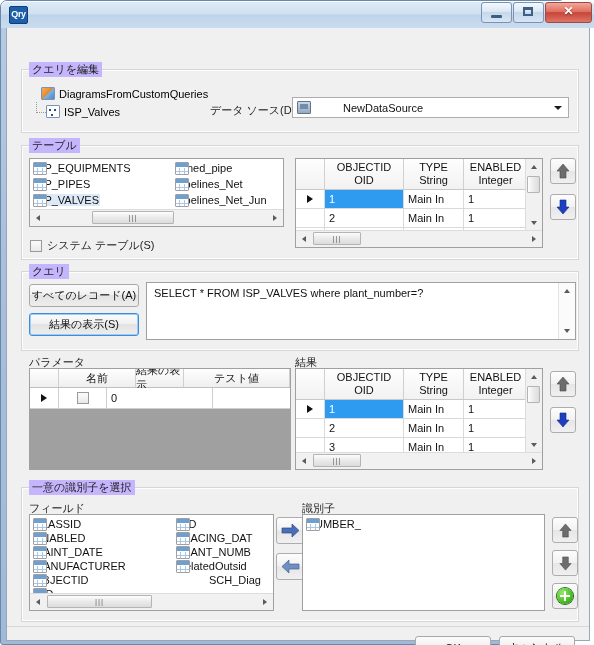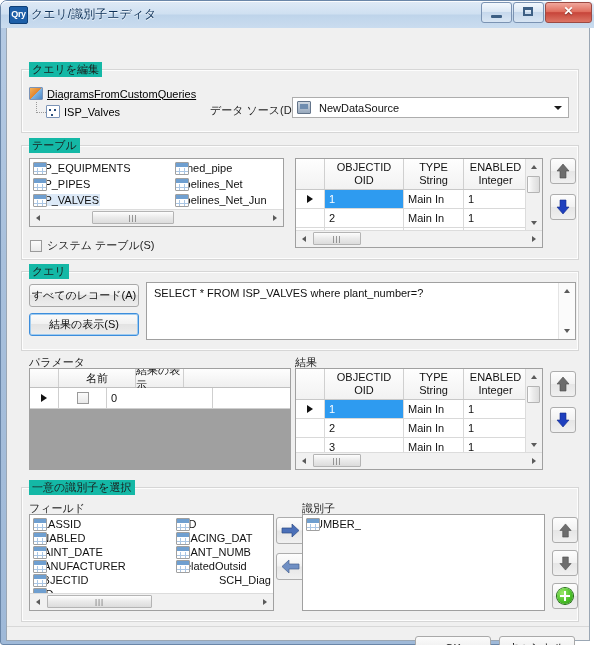--- a/index.html
+++ b/index.html
@@ -79,21 +79,21 @@
   }
   
   .group {
     position: absolute;
     border: 1px solid #d6d6d6;
     box-shadow: 0 0 0 1px #fdfdfd inset;
     background: transparent;
   }
   .group-label {
     position: absolute; top: -8px; left: 7px;
-    background: #14b8a6;
+    background: #c4b5fd;
     padding: 0 3px;
     font-size: 11px; color: #1c1c1c;
     white-space: nowrap;
   }
   .plain-label {
     position: absolute;
     font-size: 11px; color: #1c1c1c;
     white-space: nowrap;
   }
   
@@ -286,54 +286,53 @@
   .sqltext { position:absolute; left:7px; top:4px; font-size:11px; color:#111; white-space:nowrap; }
   .sep-line { position:absolute; background:#d8d8d8; height:1px; }
 </style>
 </head>
 <body>
 
 <div class="window">
 
   <div class="titlebar">
     <div class="title-icon">Qry</div>
-    <div class="title-text">クエリ/識別子エディタ</div>
     <div class="wbtns">
       <div class="wbtn">
           <div class="min-bar"></div>
         </div>
       <div class="wbtn">
           <div class="max-box"></div>
         </div>
       <div class="wbtn close">
           <div class="glyph">✕</div>
         </div>
     </div>
   </div>
 
   <div class="client">
 
     <div class="group" style="left:14px; top:41px; width:556px; height:62px;">
       <div class="group-label">クエリを編集</div>
     </div>
 
     <div class="treebox" style="left:22px; top:58px; width:180px; height:38px;">
-      <div class="tree-row" style="left:0px; top:1px;text-decoration:underline;">
+      <div class="tree-row" style="left:12px; top:1px;">
         <span class="ico diagram"></span>
         <span>DiagramsFromCustomQueries</span>
       </div>
       <div class="tree-line" style="left:7px; top:16px; width:9px; height:10px;"></div>
       <div class="tree-row" style="left:17px; top:19px;">
         <span class="ico dots"></span>
         <span>ISP_Valves</span>
       </div>
     </div>
 
     <div class="plain-label" style="left:203px; top:75px;">データ ソース(D):</div>
-    <div class="combo" style="left:285px; top:69px; width:277px; height:21px;">
+    <div class="combo" style="left:285px; top:69px; width:277px; height:21px;gap:24px;">
       <span class="ico ds" style="margin-left:4px;"></span>
       <span class="cval">NewDataSource</span>
       <span class="carrow"></span>
     </div>
 
     <div class="group" style="left:14px; top:117px; width:556px; height:113px;">
       <div class="group-label">テーブル</div>
     </div>
 
     <div class="listbox" style="left:22px; top:130px; width:255px; height:69px;">
@@ -471,20 +470,21 @@
 
     <div class="plain-label" style="left:22px; top:327px;text-align:center;">パラメータ</div>
     <div class="plain-label" style="left:288px; top:327px;">結果</div>
 
     <div class="pgrid" style="left:22px; top:340px; width:262px; height:102px;">
       <div class="pgrid-body-fill" style="top:40px; bottom:0;"></div>
       <div class="pg-head">
         <div class="pg-hcell" style="width:29px;"></div>
         <div class="pg-hcell" style="width:77px;">名前</div>
         <div class="pg-hcell" style="width:48px;">結果の表示</div>
+        <div class="pg-hcell" style="width:106px;">テスト値</div>
       </div>
       <div class="pg-row" style="top:19px; background:#ffffff;">
         <div class="pg-cell" style="width:29px; justify-content:center; padding-left:0;">
             <i class="rowtri"></i>
           </div>
         <div class="pg-cell" style="width:48px; justify-content:center; padding-left:0;">
           <span class="chk" style="margin-right:0;"></span>
         </div>
         <div class="pg-cell" style="width:106px;">0</div>
       </div>
@@ -601,21 +601,21 @@
         <span class="lbl">PLACING_DAT</span>
       </div>
       <div class="list-item" style="left:146px; top:31px;">
         <span class="ico grid"></span>
         <span class="lbl">PLANT_NUMB</span>
       </div>
       <div class="list-item" style="left:146px; top:45px;">
         <span class="ico grid"></span>
         <span class="lbl">RelatedOutsid</span>
       </div>
-      <div class="list-item" style="left:188px; top:59px;">
+      <div class="list-item" style="left:178px; top:59px;">
         <span class="lbl">SCH_Diag</span>
       </div>
 
       <div class="sb-h">
         <div class="sb-btn" style="left:0; top:0;">
             <i class="arr left"></i>
           </div>
         <div class="sb-btn" style="right:0; top:0;">
             <i class="arr right"></i>
           </div>

